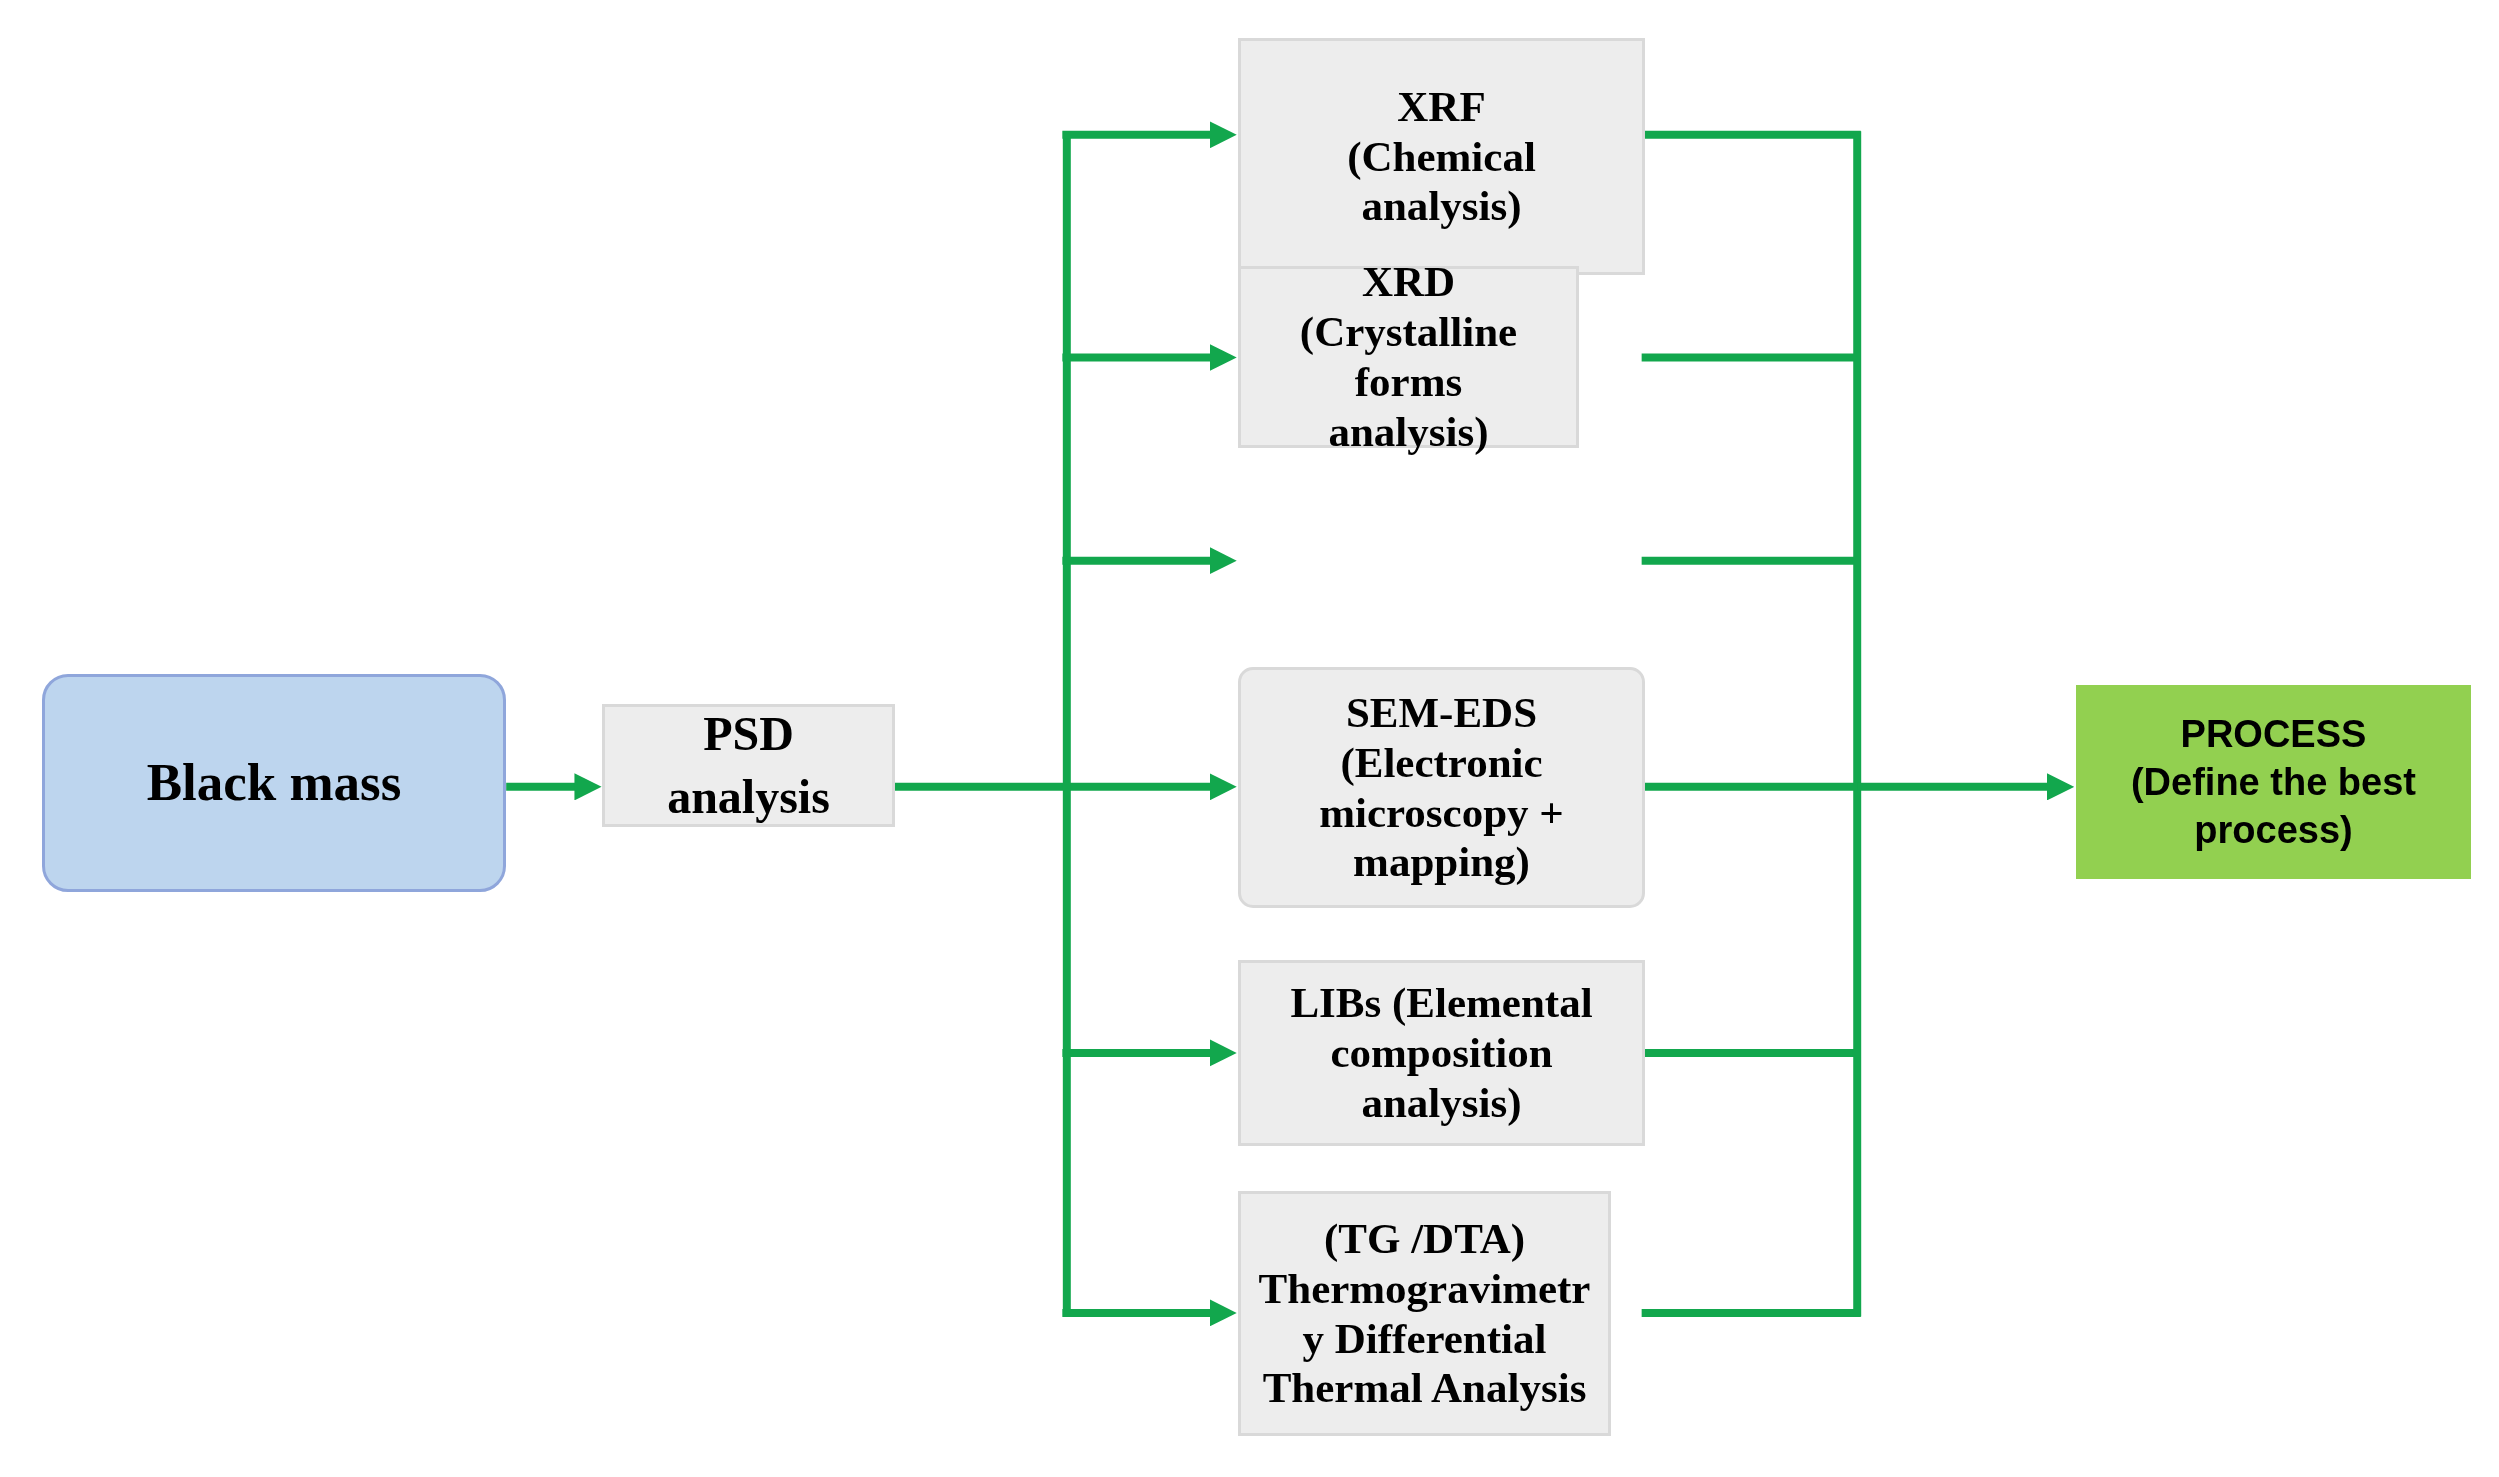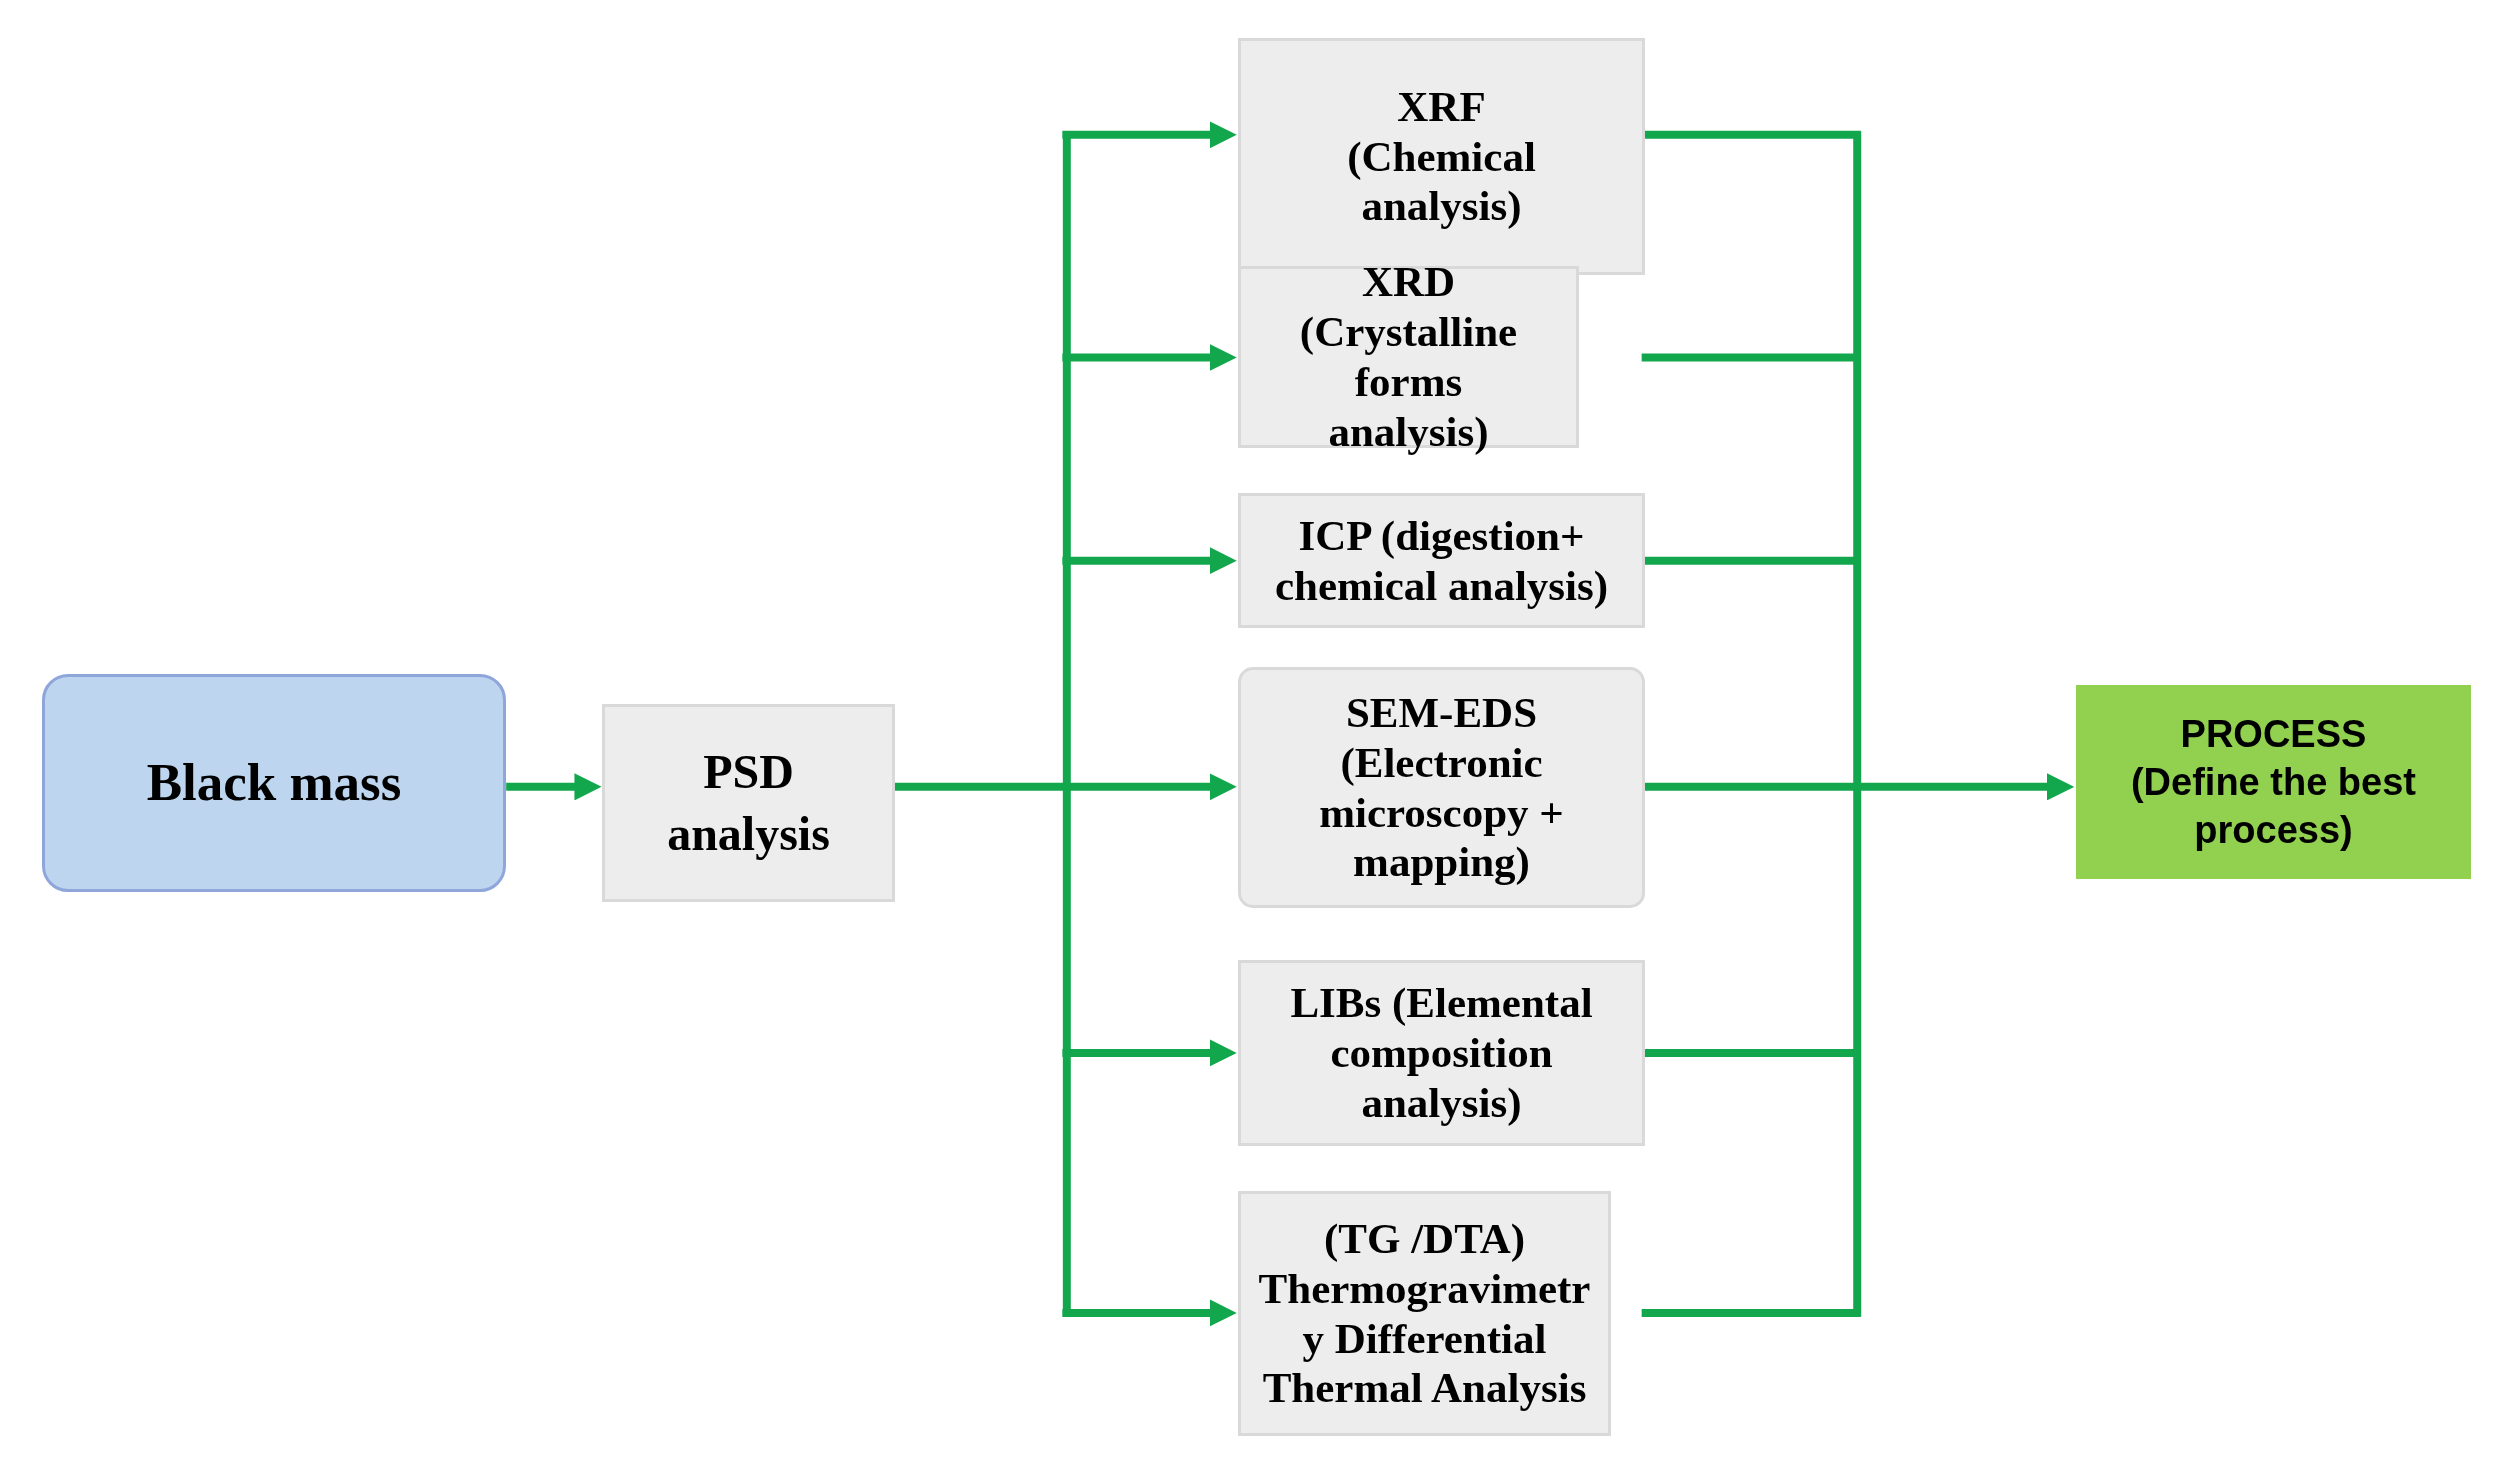--- a/index.html
+++ b/index.html
@@ -45,21 +45,21 @@
   }
   .node.green{
     background:var(--process-fill);
     border:none;
     font-family:"Liberation Sans", sans-serif;
     font-size:38px;
     line-height:1.27;
   }
   
   #node-black-mass{left:42px;top:674px;width:464px;height:218px;border-radius:26px;}
-  #node-psd{left:602px;top:704px;width:293px;height:198px;font-size:48px;line-height:1.3;}
+  #node-psd{left:602px;top:704px;width:293px;height:123px;font-size:48px;line-height:1.3;}
   #node-xrf{left:1238px;top:38px;width:407px;height:237px;}
   #node-xrd{left:1238px;top:266px;width:341px;height:182px;}
   #node-icp{left:1238px;top:493px;width:407px;height:135px;}
   #node-sem{left:1238px;top:667px;width:407px;height:241px;border-radius:15px;}
   #node-libs{left:1238px;top:960px;width:407px;height:186px;}
   #node-tg{left:1238px;top:1191px;width:373px;height:245px;}
   #node-process{left:2076px;top:685px;width:395px;height:194px;}
 </style>
 </head>
 <body>
@@ -103,22 +103,20 @@
 analysis</div>
 
   <div class="node gray" id="node-xrf">XRF
 (Chemical
 analysis)</div>
 
   <div class="node gray" id="node-xrd">XRD
 (Crystalline forms
 analysis)</div>
 
-  <div class="node gray" id="node-icp">ICP (digestion+
-chemical analysis)</div>
 
   <div class="node gray" id="node-sem">SEM-EDS
 (Electronic
 microscopy +
 mapping)</div>
 
   <div class="node gray" id="node-libs">LIBs (Elemental
 composition
 analysis)</div>
 

